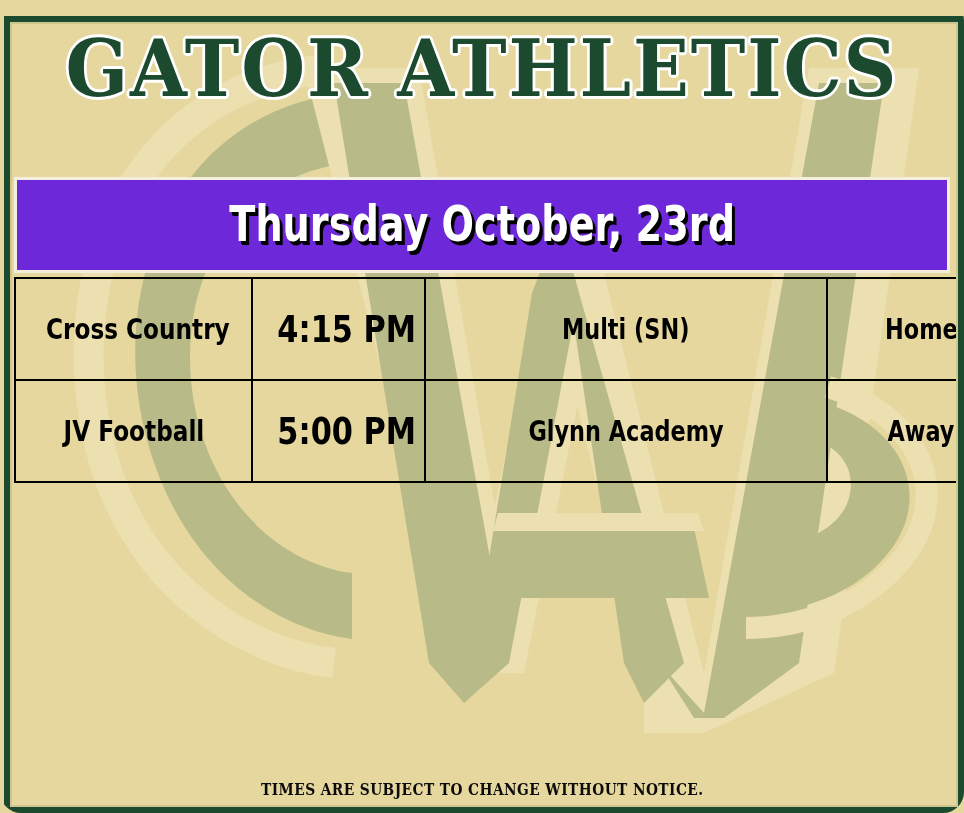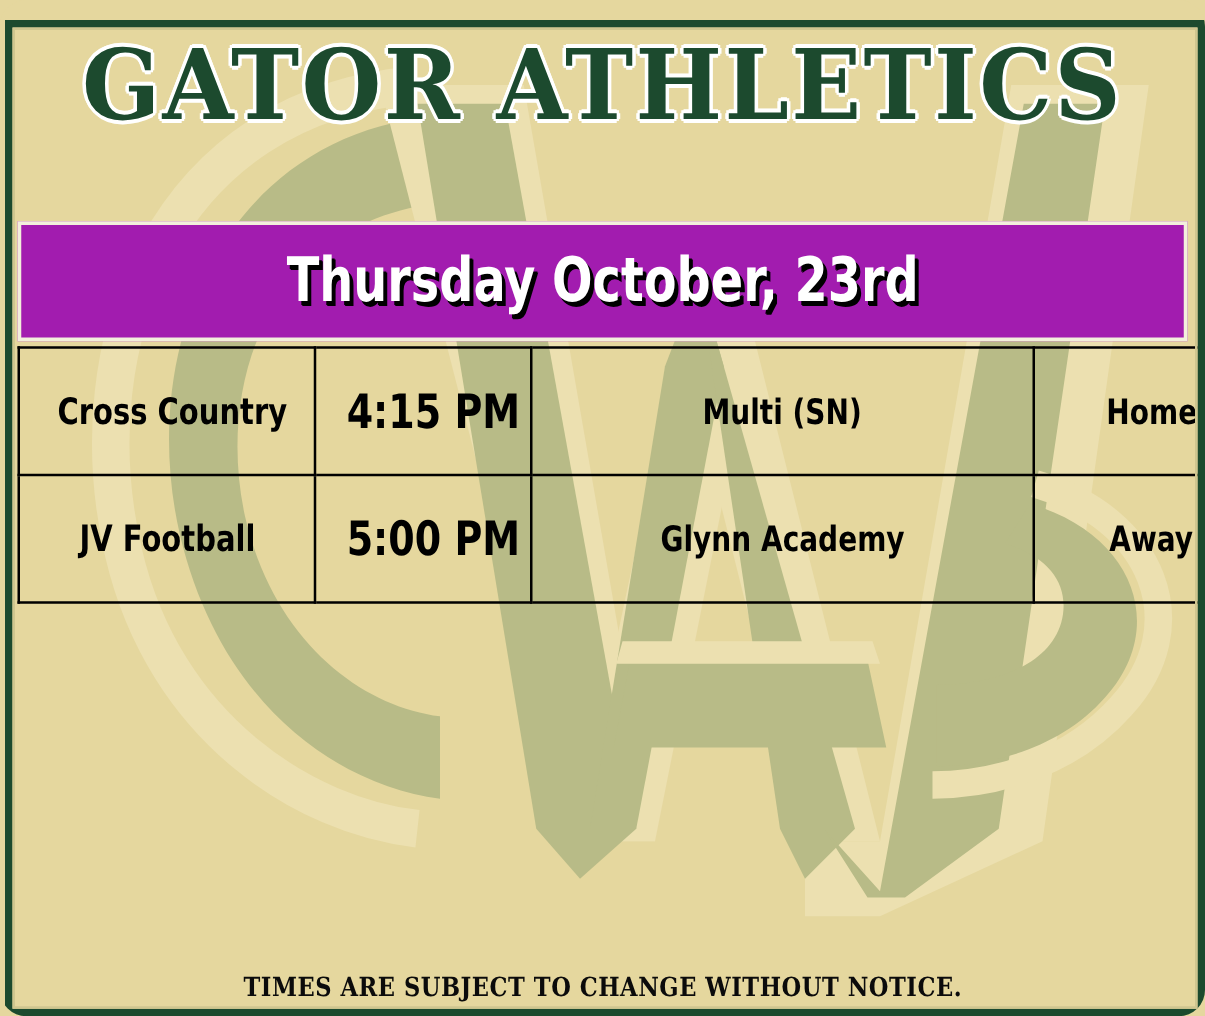--- a/index.html
+++ b/index.html
@@ -111,21 +111,21 @@
   }
 
   
   #date-banner {
     position: absolute;
     left: 14px;
     top: 177px;
     width: 936px;
     height: 96px;
     box-sizing: border-box;
-    background: #a21caf;
+    background: #6d28d9;
     border: 3px solid #f3efdc;
     display: flex;
     align-items: center;
     justify-content: center;
   }
   #date-text {
     font-family: "DejaVu Sans", "Liberation Sans", sans-serif;
     font-weight: 700;
     font-size: 49px;
     line-height: 52px;
@@ -172,21 +172,21 @@
 
   
   #footer {
     position: absolute;
     left: 0;
     top: 778px;
     width: 964px;
     text-align: center;
     font-family: "DejaVu Serif", "Liberation Serif", serif;
     font-weight: 700;
-    font-size: 21px;
+    font-size: 16px;
     line-height: 24px;
     letter-spacing: 0.5px;
     color: #0b0b0b;
   }
   #footer .foot-txt {
     display: inline-block;
     transform: scaleX(0.86);
     white-space: nowrap;
   }
 </style>

